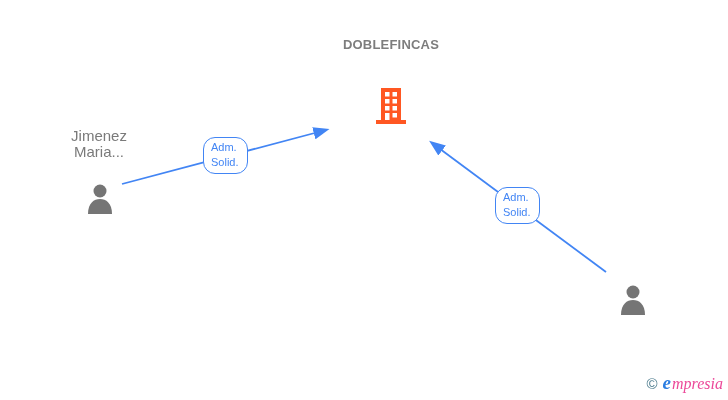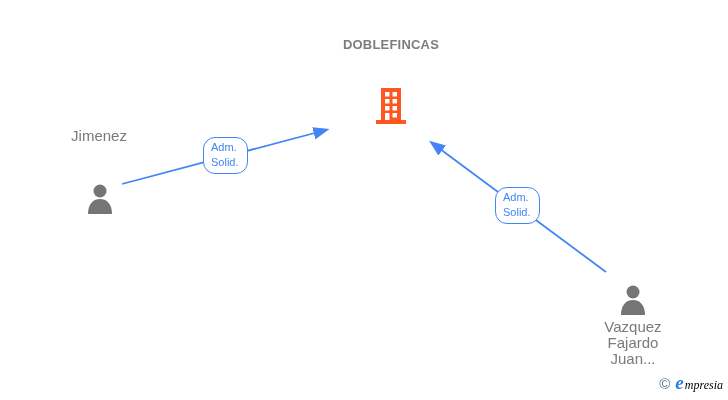--- a/index.html
+++ b/index.html
@@ -38,21 +38,21 @@
   .edge-label.left  { left:203px; top:137px; }
   .edge-label.right { left:495px; top:187px; }
 
   .brand {
     position:absolute; right:8px; bottom:6px;
     display:flex; align-items:baseline; gap:5px;
     font-family:"Liberation Serif", serif;
   }
   .brand .copy { color:#4a7a8c; font-size:15px; font-family:"Liberation Sans", sans-serif; }
   .brand .e    { color:#2a7de1; font-size:19px; font-style:italic; font-weight:bold; }
-  .brand .rest { color:#000000; font-size:12px; font-style:italic; margin-left:-4px; }
+  .brand .rest { color:#ec4899; font-size:16px; font-style:italic; margin-left:-4px; }
 </style>
 </head>
 <body>
 
 <div class="stage">
 
   <svg class="edges" viewBox="0 0 728 400">
     <defs>
       <marker id="arrowhead" markerWidth="9" markerHeight="7" refX="7" refY="3.5" orient="auto">
         <path d="M0,0 L9,3.5 L0,7 Z" fill="#4285f4"></path>
@@ -75,38 +75,34 @@
       <rect x="16.5" y="11" width="4.5" height="4.5" fill="#ffffff"></rect>
       <rect x="9" y="18" width="4.5" height="4.5" fill="#ffffff"></rect>
       <rect x="16.5" y="18" width="4.5" height="4.5" fill="#ffffff"></rect>
       <rect x="9" y="25" width="4.5" height="7" fill="#ffffff"></rect>
       <rect x="16.5" y="25" width="4.5" height="4.5" fill="#ffffff"></rect>
     </svg>
   </div>
 
   <div class="person-label left">
     <div>Jimenez</div>
+    <div>Maria...</div>
   </div>
   <div class="person-wrap left">
     <svg width="30" height="32" viewBox="0 0 30 32">
       <circle cx="15" cy="8" r="6.5" fill="#757575"></circle>
       <path d="M3,31 C3,20 9,16 15,16 C21,16 27,20 27,31 Z" fill="#757575"></path>
     </svg>
   </div>
 
   <div class="person-wrap right">
     <svg width="30" height="32" viewBox="0 0 30 32">
       <circle cx="15" cy="8" r="6.5" fill="#757575"></circle>
       <path d="M3,31 C3,20 9,16 15,16 C21,16 27,20 27,31 Z" fill="#757575"></path>
     </svg>
-  </div>
-  <div class="person-label right">
-    <div>Vazquez</div>
-    <div>Fajardo</div>
-    <div>Juan...</div>
   </div>
 
   <div class="edge-label left">
     <div>Adm.</div>
     <div>Solid.</div>
   </div>
   <div class="edge-label right">
     <div>Adm.</div>
     <div>Solid.</div>
   </div>

